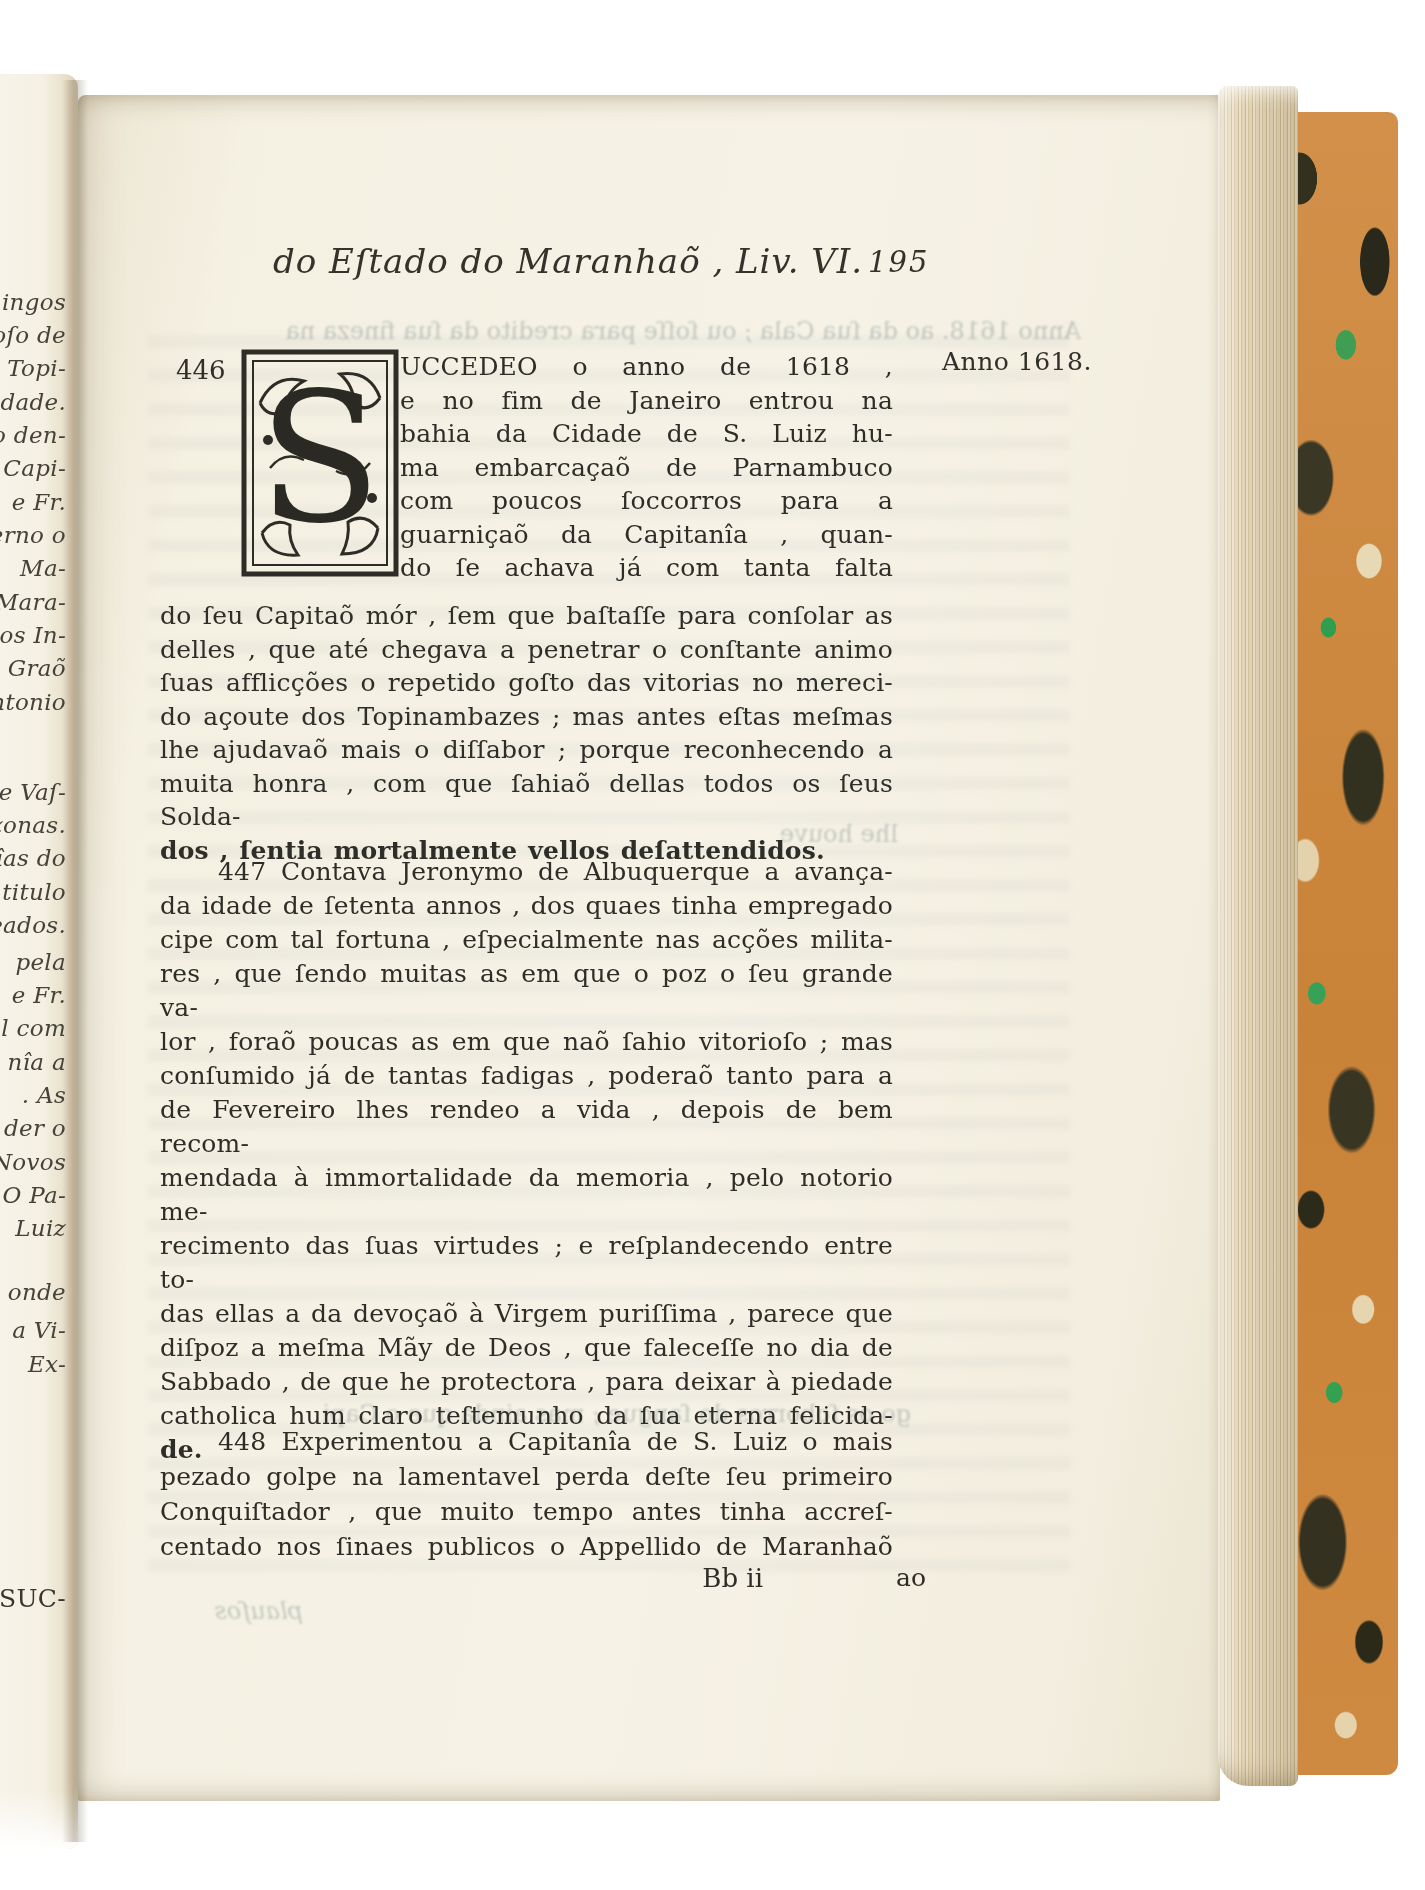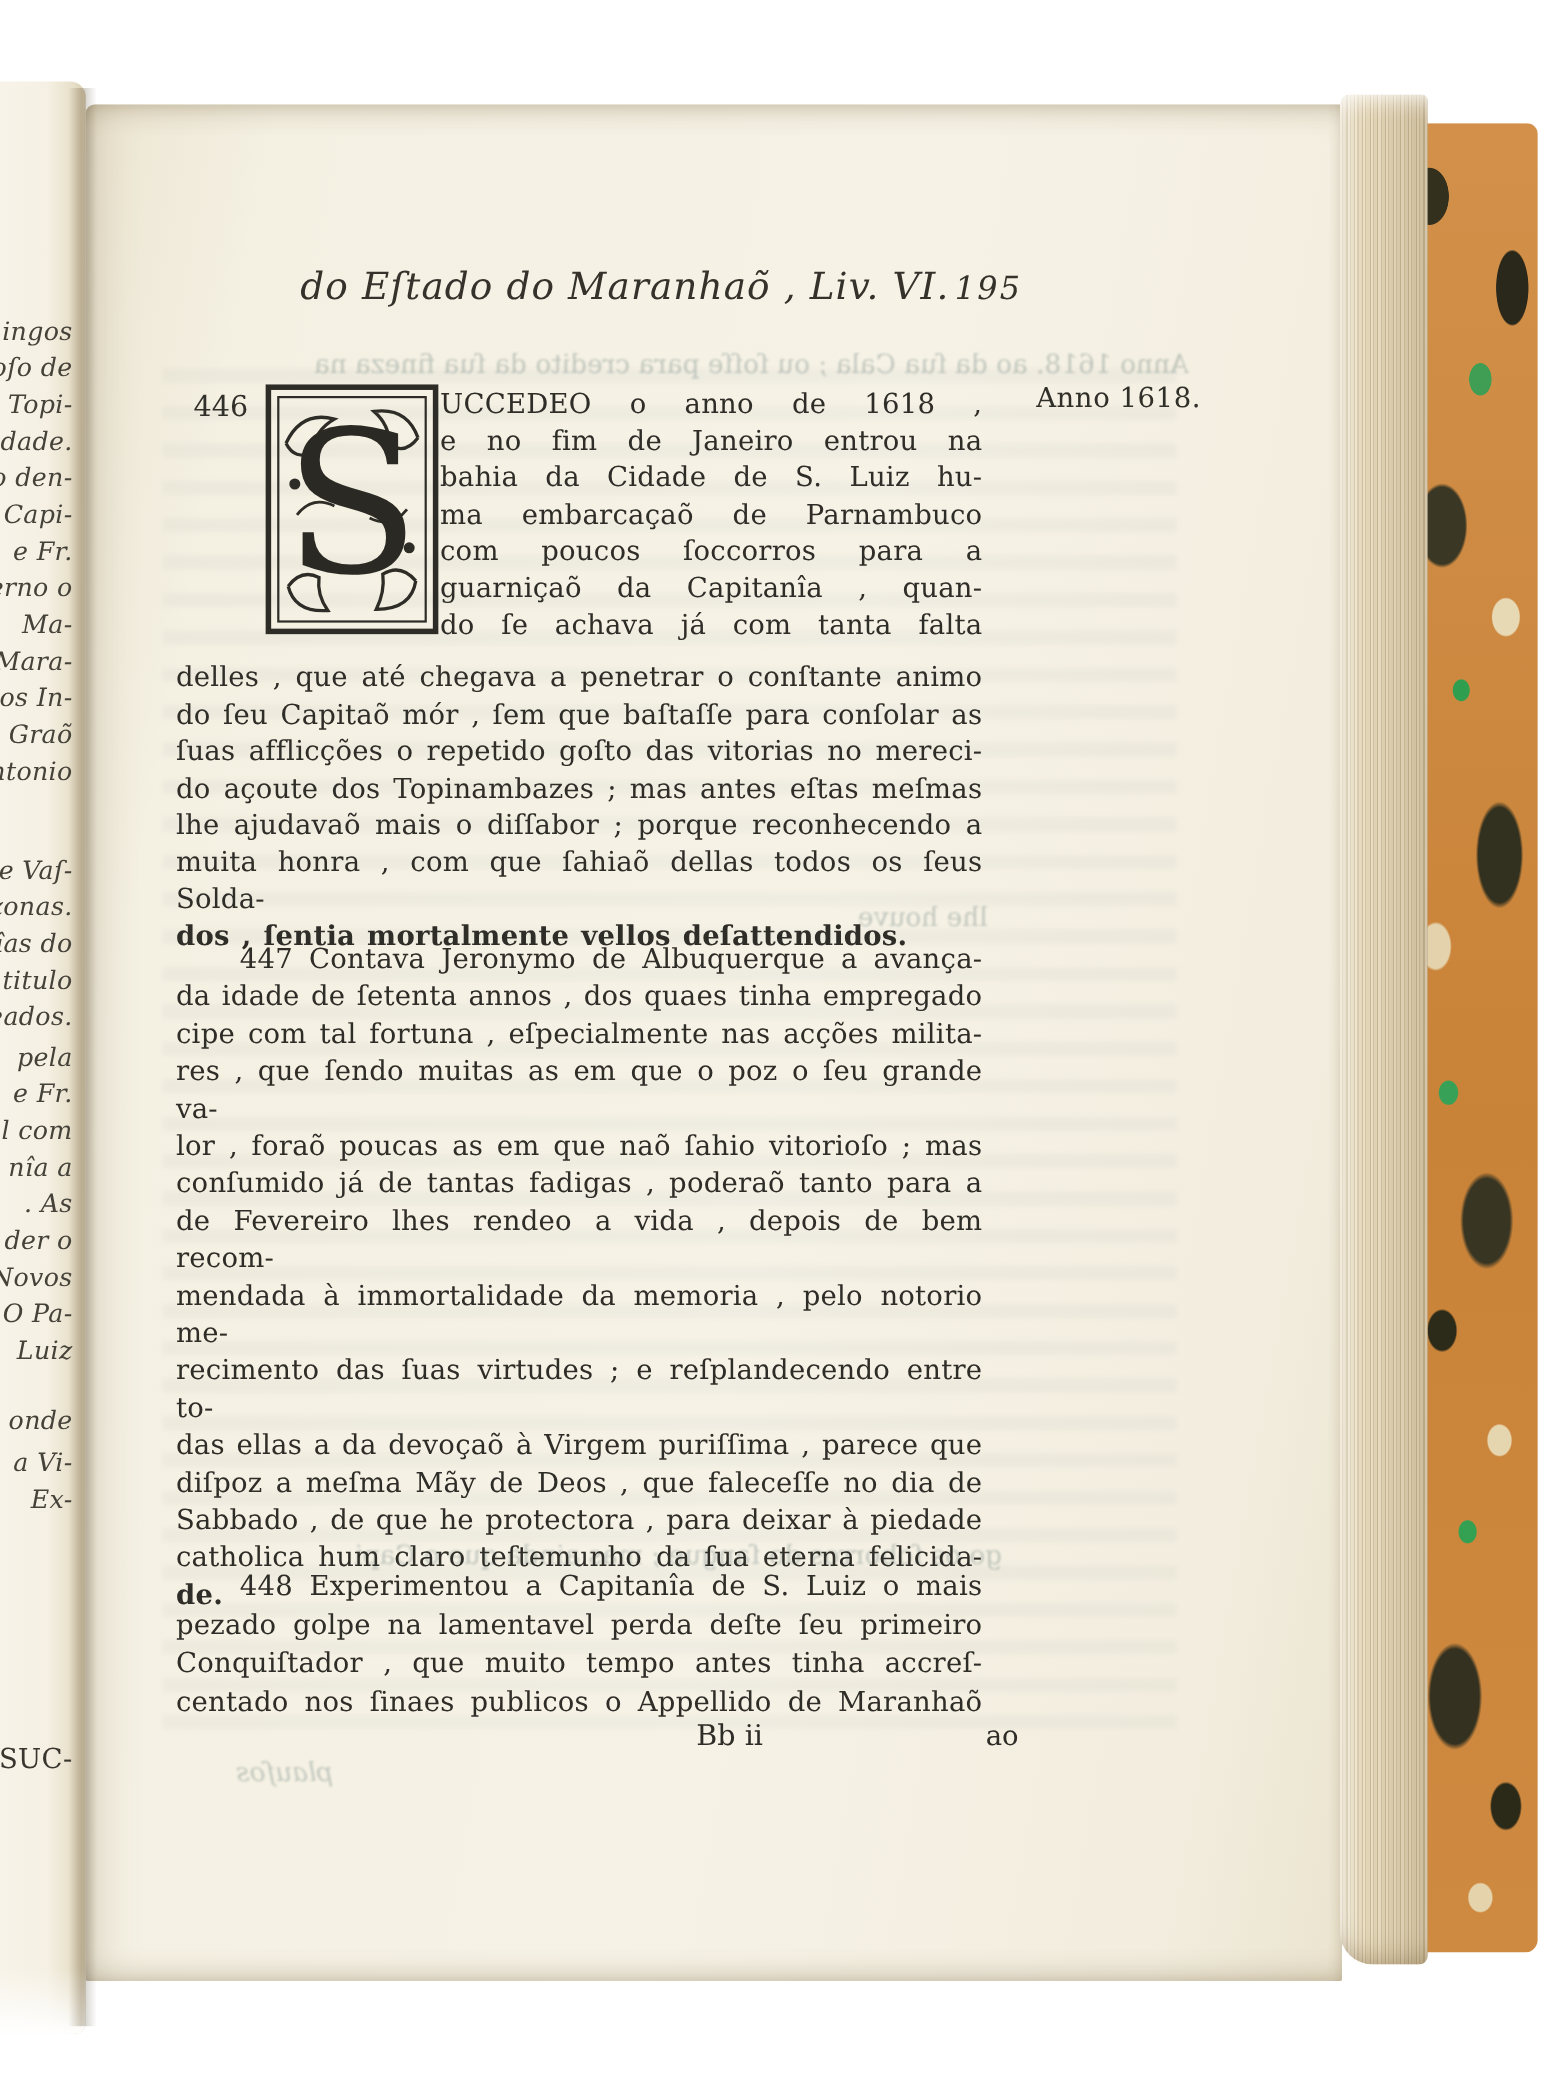--- a/index.html
+++ b/index.html
@@ -46,21 +46,21 @@
 
   .blk{position:absolute;z-index:3;font-size:25px;color:#2f2d28;word-spacing:2px;letter-spacing:.2px;}
   .blk .line{text-align:justify;text-align-last:justify;}
   .blk .line.short{text-align-last:left;font-weight:bold;}
   .blk .line.indent{text-indent:58px;}
   #blk-ind{left:322px;top:255px;width:493px;line-height:33.5px;}
   #blk-446{left:82px;top:504px;width:733px;line-height:33.5px;}
   #blk-447{left:82px;top:760px;width:733px;line-height:34px;}
   #blk-448{left:82px;top:1329px;width:733px;line-height:35px;}
 
-  .signature{position:absolute;left:555px;top:1468px;width:130px;z-index:3;text-align:left;
+  .signature{position:absolute;left:555px;top:1468px;width:130px;z-index:3;text-align:right;
              font-size:26px;color:#2f2d28;}
   .catchword{position:absolute;left:798px;top:1468px;width:50px;z-index:3;text-align:right;
              font-size:25px;color:#2f2d28;}
 
   
   .fore-edge{position:absolute;left:1218px;top:86px;width:80px;height:1700px;z-index:5;
       background:
         linear-gradient(to right,rgba(255,255,255,.5),rgba(255,255,255,0) 30%,rgba(120,95,55,.18) 90%),
         repeating-linear-gradient(to right,#ecdfc6 0 2px,#d2c3a0 2px 3px,#e3d6b8 3px 6px,#c8b894 6px 7px);
       border-radius:10px 6px 8px 30px;
@@ -164,22 +164,22 @@
         <div class="line">e no fim de Janeiro entrou na</div>
         <div class="line">bahia da Cidade de S. Luiz hu-</div>
         <div class="line">ma embarcaçaõ de Parnambuco</div>
         <div class="line">com poucos ſoccorros para a</div>
         <div class="line">guarniçaõ da Capitanîa , quan-</div>
         <div class="line">do ſe achava já com tanta falta</div>
       </div>
 
     <div class="blk" id="blk-446">
 
-    <div class="line">delles , que até chegava a penetrar o conſtante animo</div>
-        <div class="line">do ſeu Capitaõ mór , ſem que baſtaſſe para conſolar as</div>
+    <div class="line">do ſeu Capitaõ mór , ſem que baſtaſſe para conſolar as</div>
+        <div class="line">delles , que até chegava a penetrar o conſtante animo</div>
         <div class="line">ſuas afflicções o repetido goſto das vitorias no mereci-</div>
         <div class="line">do açoute dos Topinambazes ; mas antes eſtas meſmas</div>
         <div class="line">lhe ajudavaõ mais o diſſabor ; porque reconhecendo a</div>
         <div class="line">muita honra , com que ſahiaõ dellas todos os ſeus Solda-</div>
         <div class="line short">dos , ſentia mortalmente vellos deſattendidos.</div>
       </div>
 
     <div class="blk" id="blk-447">
 
     <div class="line indent">447   Contava Jeronymo de Albuquerque a avança-</div>

